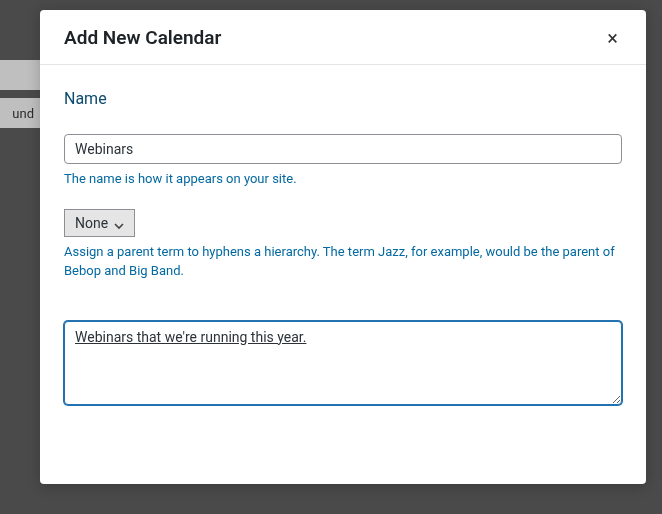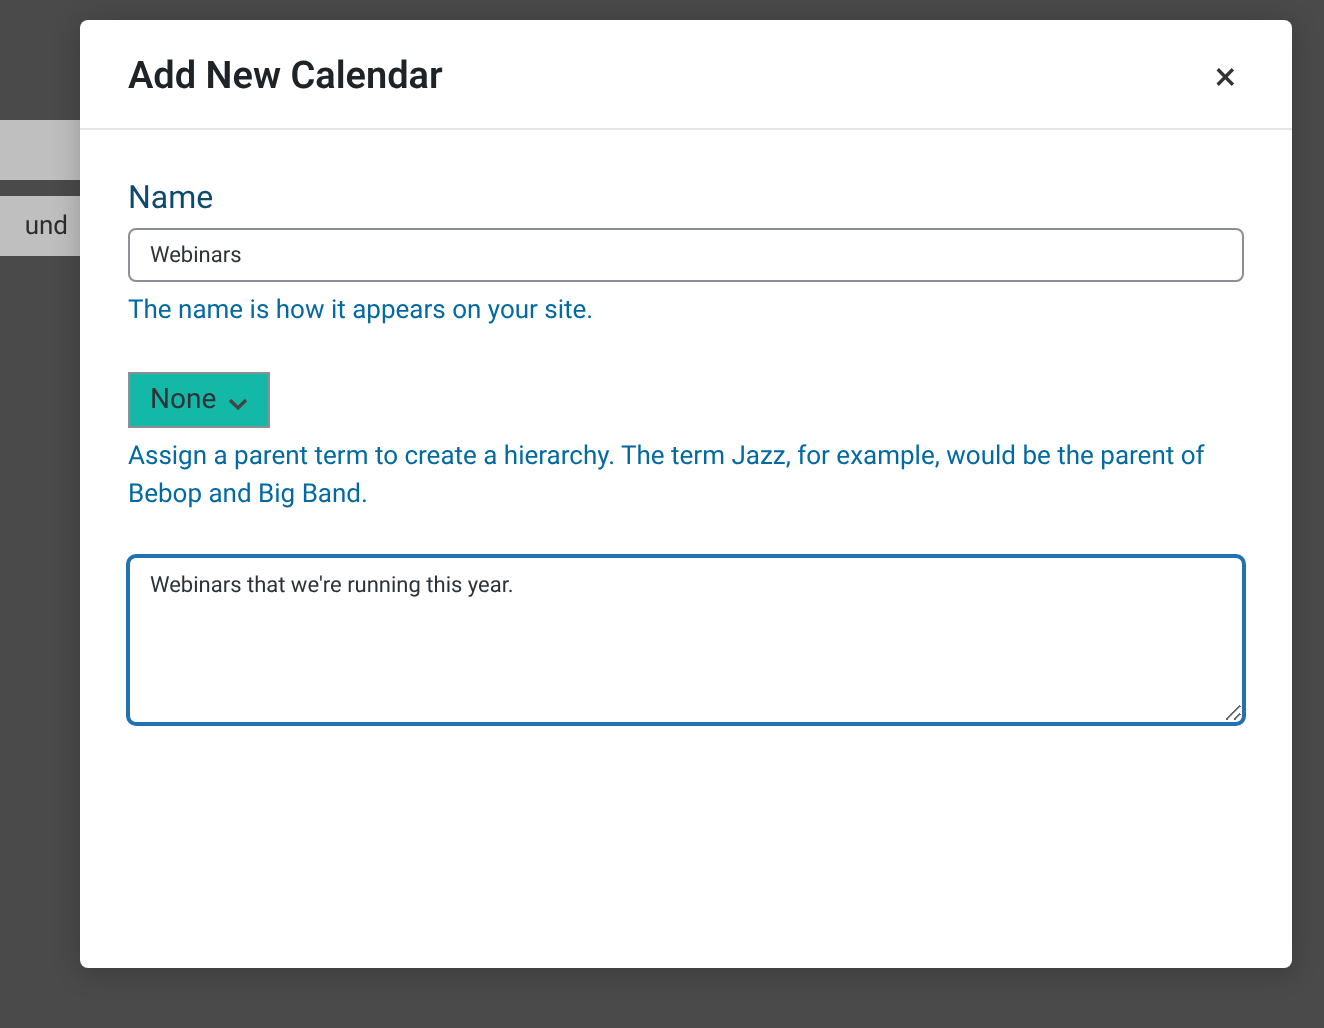--- a/index.html
+++ b/index.html
@@ -76,54 +76,56 @@
     }
     .field-label {
       display: block;
       font-size: 16px;
       color: #0c4a6e;
       margin-bottom: 6px;
     }
     .text-input {
       width: 100%;
       padding: 6px 10px;
-      font-size: 11px;
+      font-size: 14px;
       border: 1px solid #8c8f94;
       border-radius: 4px;
       color: #2c3338;
       background: #fff;
       font-family: inherit;
+      margin-top: 20px;
     }
     .help-text {
       font-size: 13px;
       color: #0369a1;
       margin-top: 6px;
       line-height: 1.45;
     }
     .select-wrap {
       display: inline-flex;
       align-items: center;
       border: 1px solid #8c8f94;
       border-radius: 0;
       padding: 5px 10px;
       font-size: 14px;
       color: #2c3338;
-      background: #14b8a6;
+      background: #e5e5e5;
       cursor: pointer;
       gap: 6px;
     }
     .chevron {
       width: 10px;
       height: 10px;
       display: inline-block;
     }
     textarea.text-input {
       height: 84px;
       resize: both;
       line-height: 1.4;
+      text-decoration: underline;
     }
     .desc-field textarea {
       border-color: #2271b1;
       box-shadow: 0 0 0 1px #2271b1;
     }
   </style>
 </head>
 <body>
 
 <div class="backdrop-bar">
@@ -149,21 +151,21 @@
 
     <div class="field">
       <div class="select-wrap">
         <span>None</span>
         <span class="chevron">
           <svg viewBox="0 0 10 10" width="10" height="10">
               <path d="M1 3 L5 7 L9 3" fill="none" stroke="#444" stroke-width="1.6"></path>
             </svg>
         </span>
       </div>
-      <div class="help-text">Assign a parent term to create a hierarchy. The term Jazz, for example, would be the parent of Bebop and Big Band.</div>
+      <div class="help-text">Assign a parent term to hyphens a hierarchy. The term Jazz, for example, would be the parent of Bebop and Big Band.</div>
     </div>
 
     <div class="field desc-field">
       <textarea class="text-input" style="">Webinars that we're running this year.</textarea>
     </div>
 
   </div>
 </div>
 
 </body></html>

